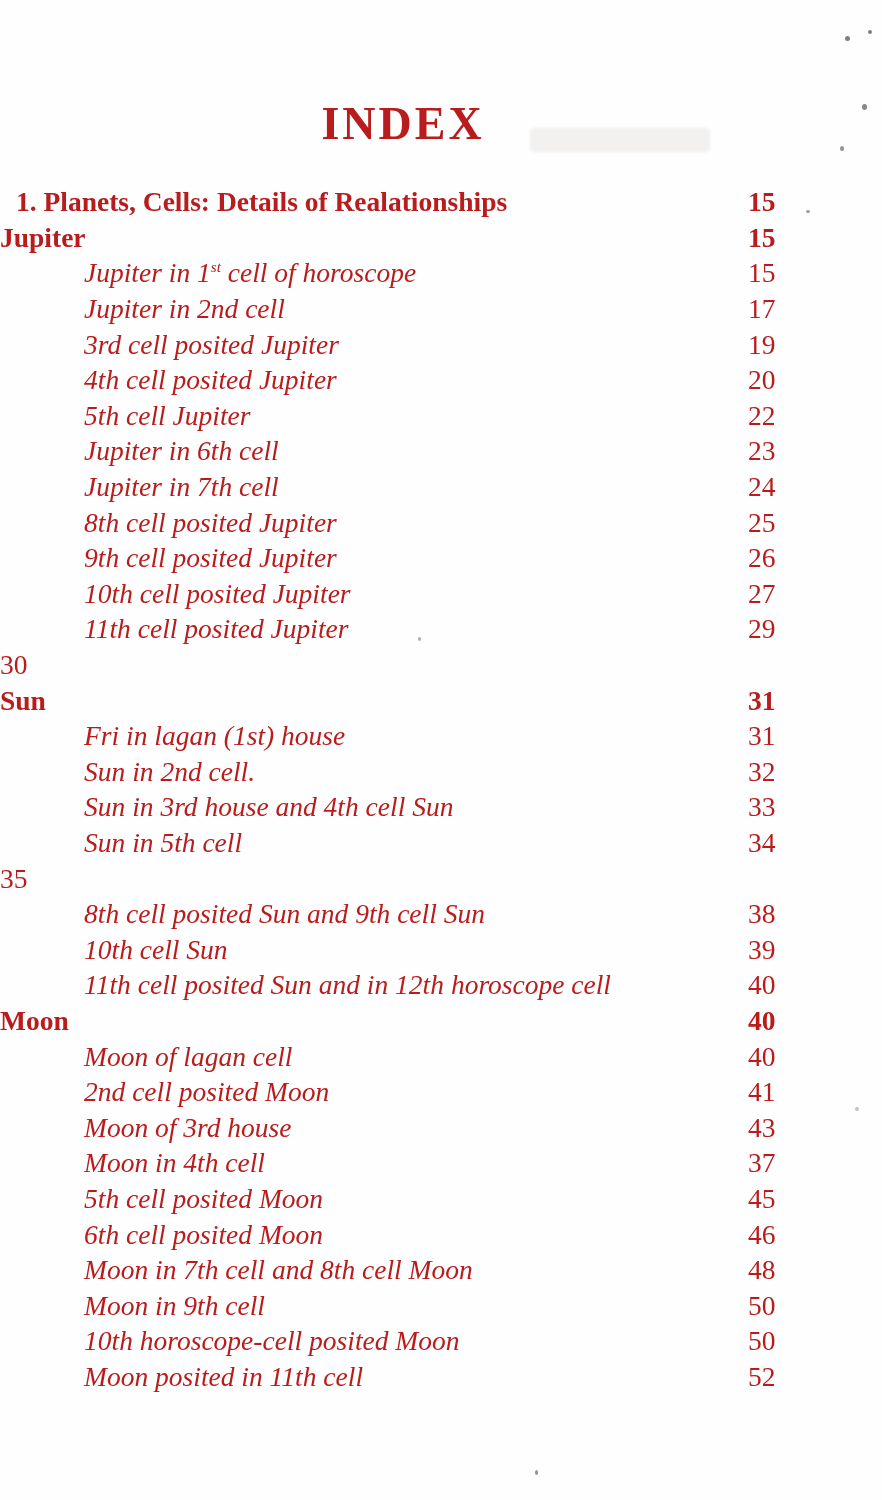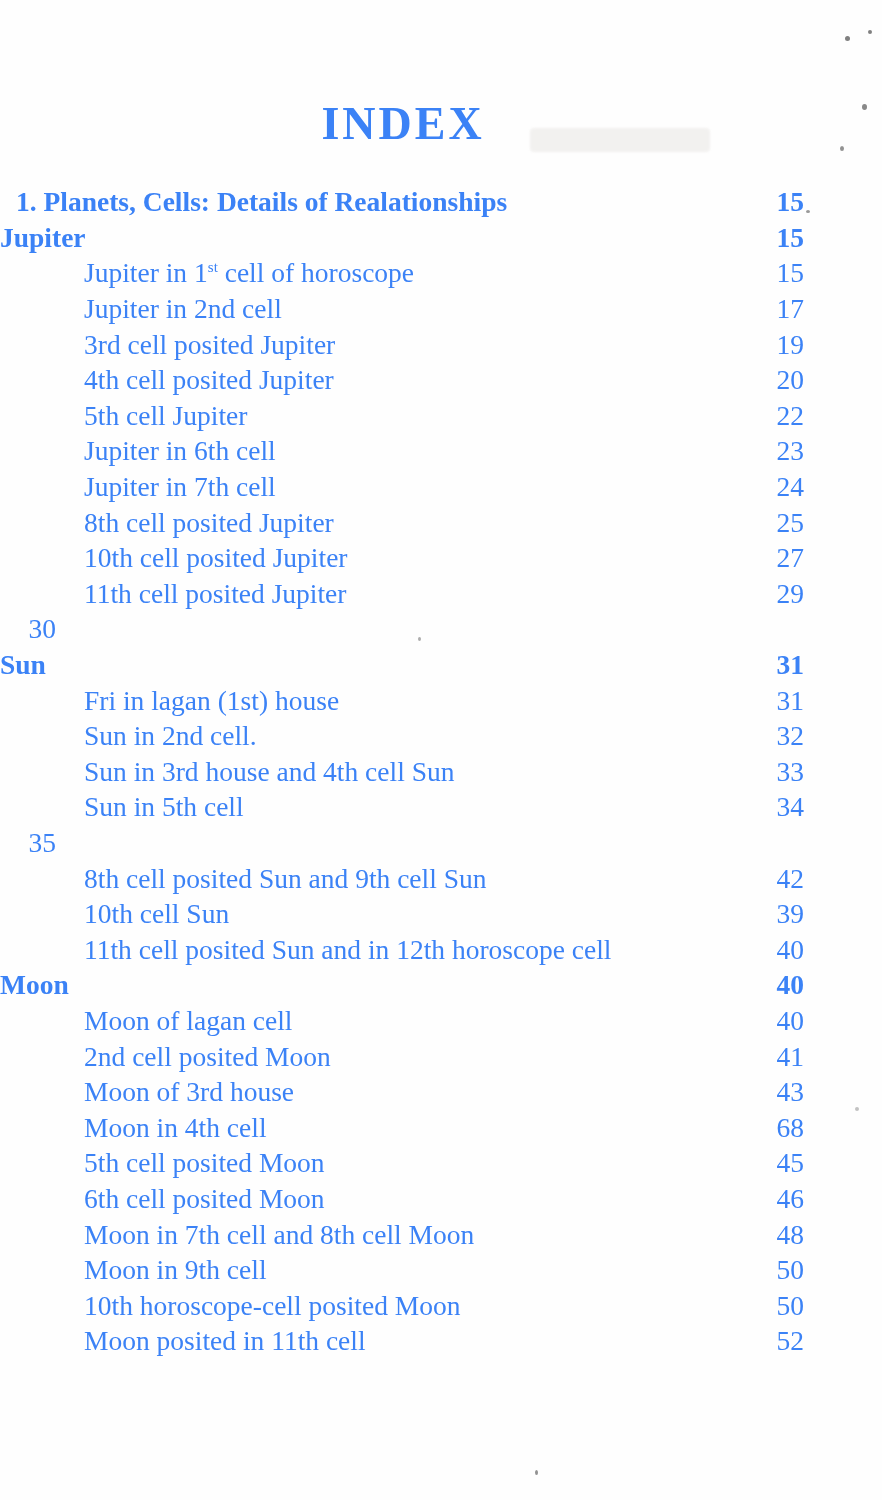--- a/index.html
+++ b/index.html
@@ -6,21 +6,21 @@
     margin: 0;
     padding: 0;
     background: #ffffff;
   }
   .page {
     position: relative;
     width: 882px;
     height: 1500px;
     background: #fefefe;
     font-family: "Liberation Serif", serif;
-    color: #3b82f6;
+    color: #b91c1c;
     overflow: hidden;
   }
   .title {
     margin: 0;
     padding-top: 100px;
     font-size: 46px;
     line-height: 1.05;
     font-weight: 700;
     text-align: center;
     letter-spacing: 3px;
@@ -47,26 +47,25 @@
     height: 35.6px;
     line-height: 35.6px;
     font-size: 27.5px;
     padding-right: 78px;
     white-space: nowrap;
   }
   .row .label { flex: 1 1 auto; overflow: hidden; }
   .row .pagenum {
     flex: 0 0 auto;
     min-width: 56px;
-    text-align: right;
     font-variant-numeric: lining-nums;
   }
   .row.lvl0 .label { padding-left: 16px; }
   .row.lvl1 .label { }
-  .row.lvl2 .label { padding-left: 84px; }
+  .row.lvl2 .label { padding-left: 84px; font-style: italic; }
   .row.bold { font-weight: 700; }
   sup.ord {
     font-size: 0.55em;
     vertical-align: super;
     line-height: 0;
   }
   
   .speckle {
     position: absolute;
     width: 4px;
@@ -135,20 +134,24 @@
   </div>
       <div class="row lvl2">
     <span class="label">Jupiter in 7th cell</span>
     <span class="pagenum">24</span>
   </div>
       <div class="row lvl2">
     <span class="label">8th cell posited Jupiter</span>
     <span class="pagenum">25</span>
   </div>
       <div class="row lvl2">
+    <span class="label">9th cell posited Jupiter</span>
+    <span class="pagenum">26</span>
+  </div>
+      <div class="row lvl2">
     <span class="label">10th cell posited Jupiter</span>
     <span class="pagenum">27</span>
   </div>
       <div class="row lvl2">
     <span class="label">11th cell posited Jupiter</span>
     <span class="pagenum">29</span>
   </div>
       <div class="row lvl2">
     <span class="pagenum">30</span>
   </div>
@@ -170,21 +173,21 @@
   </div>
       <div class="row lvl2">
     <span class="label">Sun in 5th cell</span>
     <span class="pagenum">34</span>
   </div>
       <div class="row lvl2">
     <span class="pagenum">35</span>
   </div>
       <div class="row lvl2">
     <span class="label">8th cell posited Sun and 9th cell Sun</span>
-    <span class="pagenum">42</span>
+    <span class="pagenum">38</span>
   </div>
       <div class="row lvl2">
     <span class="label">10th cell Sun</span>
     <span class="pagenum">39</span>
   </div>
       <div class="row lvl2">
     <span class="label">11th cell posited Sun and in 12th horoscope cell</span>
     <span class="pagenum">40</span>
   </div>
       <div class="row lvl1 bold">
@@ -198,21 +201,21 @@
       <div class="row lvl2">
     <span class="label">2nd cell posited Moon</span>
     <span class="pagenum">41</span>
   </div>
       <div class="row lvl2">
     <span class="label">Moon of 3rd house</span>
     <span class="pagenum">43</span>
   </div>
       <div class="row lvl2">
     <span class="label">Moon in 4th cell</span>
-    <span class="pagenum">68</span>
+    <span class="pagenum">37</span>
   </div>
       <div class="row lvl2">
     <span class="label">5th cell posited Moon</span>
     <span class="pagenum">45</span>
   </div>
       <div class="row lvl2">
     <span class="label">6th cell posited Moon</span>
     <span class="pagenum">46</span>
   </div>
       <div class="row lvl2">

